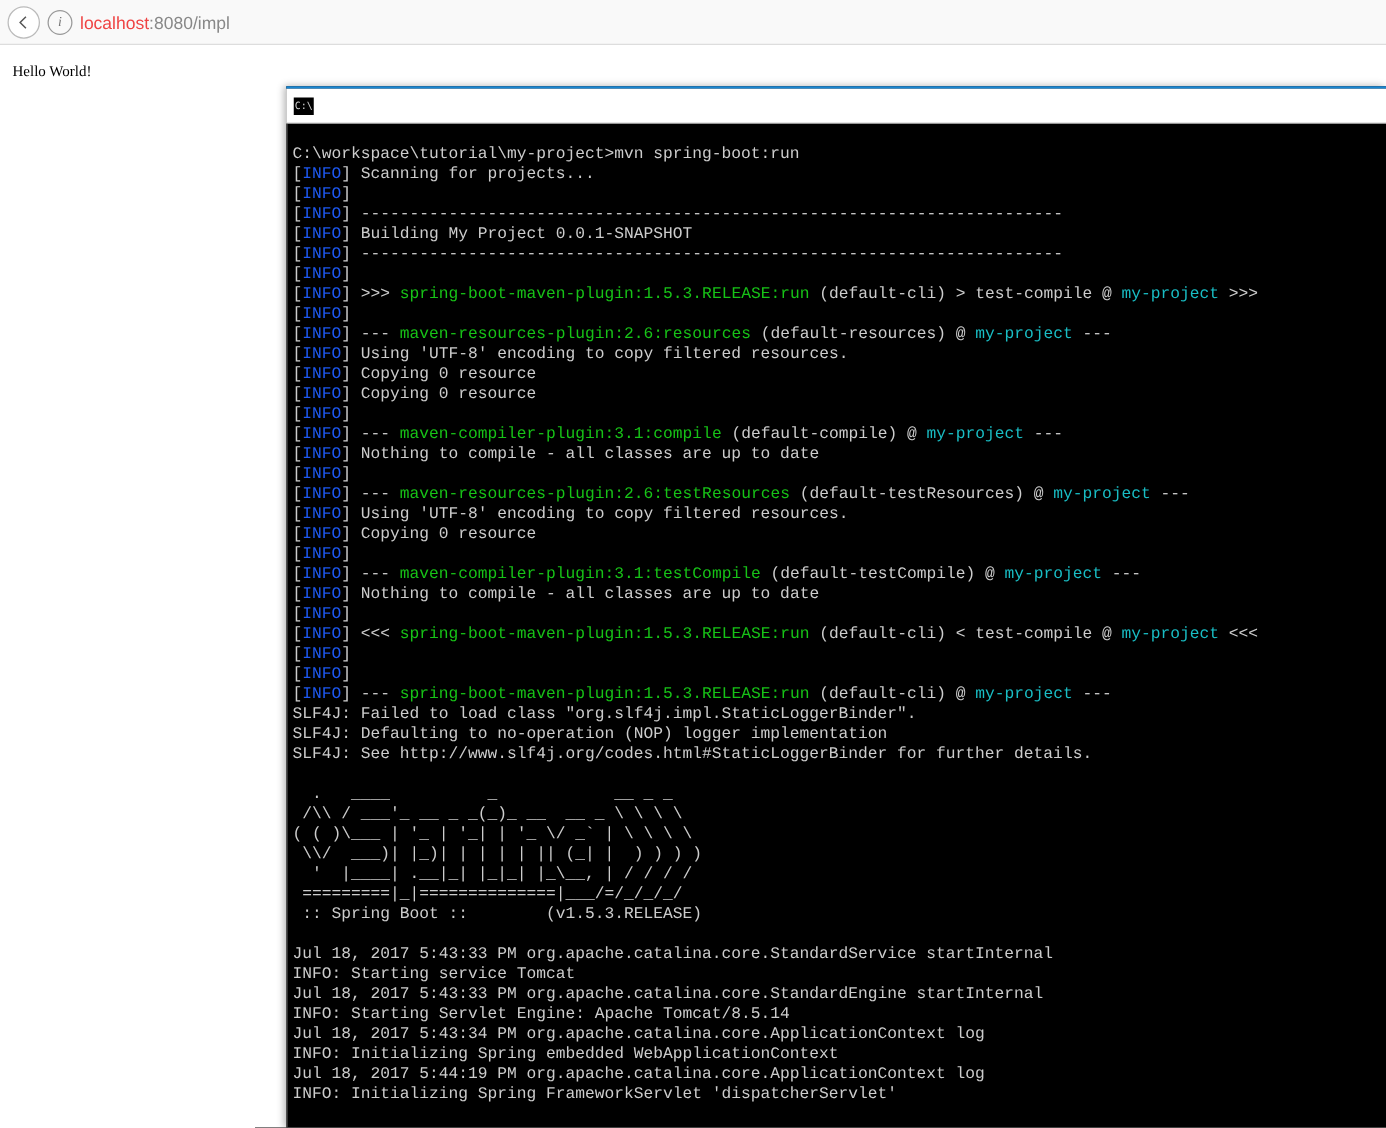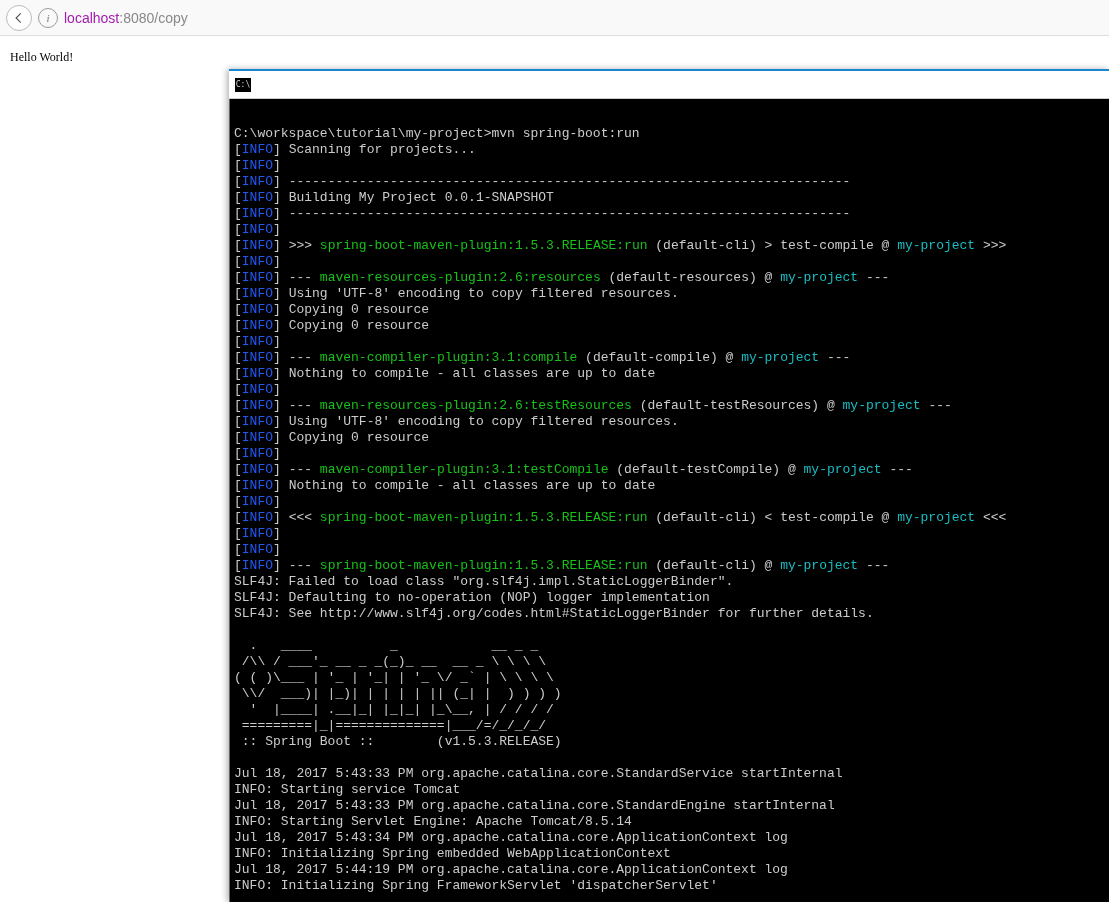--- a/index.html
+++ b/index.html
@@ -44,21 +44,21 @@
     font-size: 11px;
     color: #777;
     font-family: Georgia, serif;
     font-style: italic;
   }
   .addr {
     font-size: 14px;
     color: #333;
     font-family: "Segoe UI", Arial, sans-serif;
   }
-  .addr .host { color: #a21caf; }
+  .addr .host { color: #ef4444; }
   .addr .path { color: #888; }
   .page-body {
     padding: 14px 10px;
     font-family: "Times New Roman", serif;
     font-size: 12px;
   }
   .cmd-window {
     position: absolute;
     top: 69px;
     left: 229px;
@@ -92,21 +92,21 @@
     font-size: 12px;
     font-family: "Segoe UI", Arial, sans-serif;
     color: #333;
   }
   .cmd-body {
     background: #000;
     color: #ccc;
     font-family: Consolas, "Courier New", monospace;
     font-size: 13px;
     line-height: 16px;
-    padding: 11px 4px;
+    padding: 0 4px;
     white-space: pre;
     overflow: hidden;
     height: calc(100% - 28px);
     border-left: 1px solid #666;
   }
   .c-white { color: #ccc; }
   .c-blue  { color: #1e59f2; }
   .c-green { color: #17c217; }
   .c-cyan  { color: #19bdc4; }
 </style>
@@ -116,21 +116,21 @@
 <div class="browser-bar">
   <div class="back-btn">
     <svg viewBox="0 0 24 24">
         <path d="M15 4 L7 12 L15 20" fill="none" stroke="#555" stroke-width="2"></path>
       </svg>
   </div>
   <div class="addr-icon">
       <span>i</span>
     </div>
   <div class="addr">
-    <span class="host">localhost</span><span class="path">:8080</span><span class="path">/copy</span>
+    <span class="host">localhost</span><span class="path">:8080</span><span class="path">/impl</span>
   </div>
 </div>
 
 <div class="page-body">
   <span>Hello World!</span>
 </div>
 
 <div class="cmd-window">
   <div class="cmd-titlebar">
     <div class="cmd-icon">

